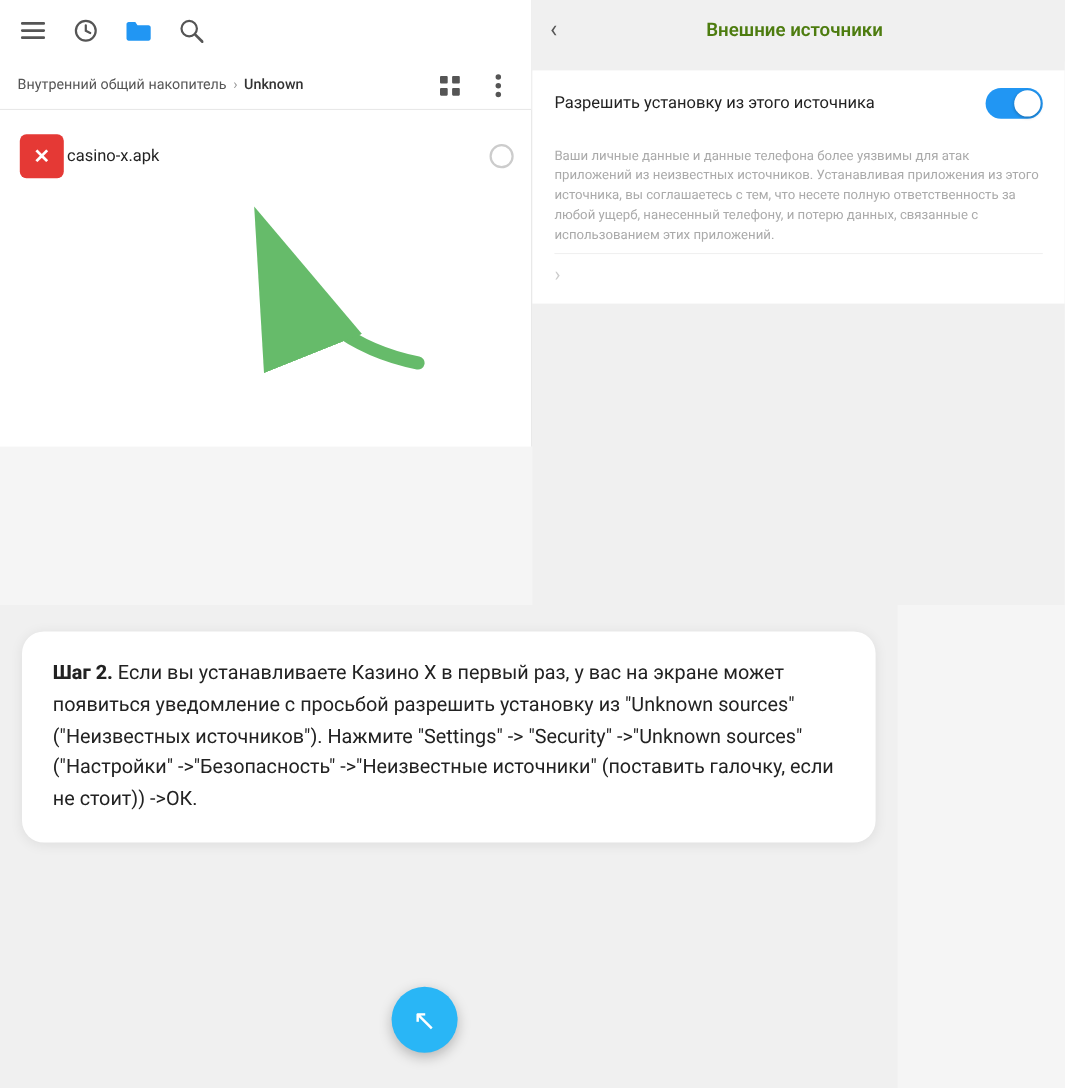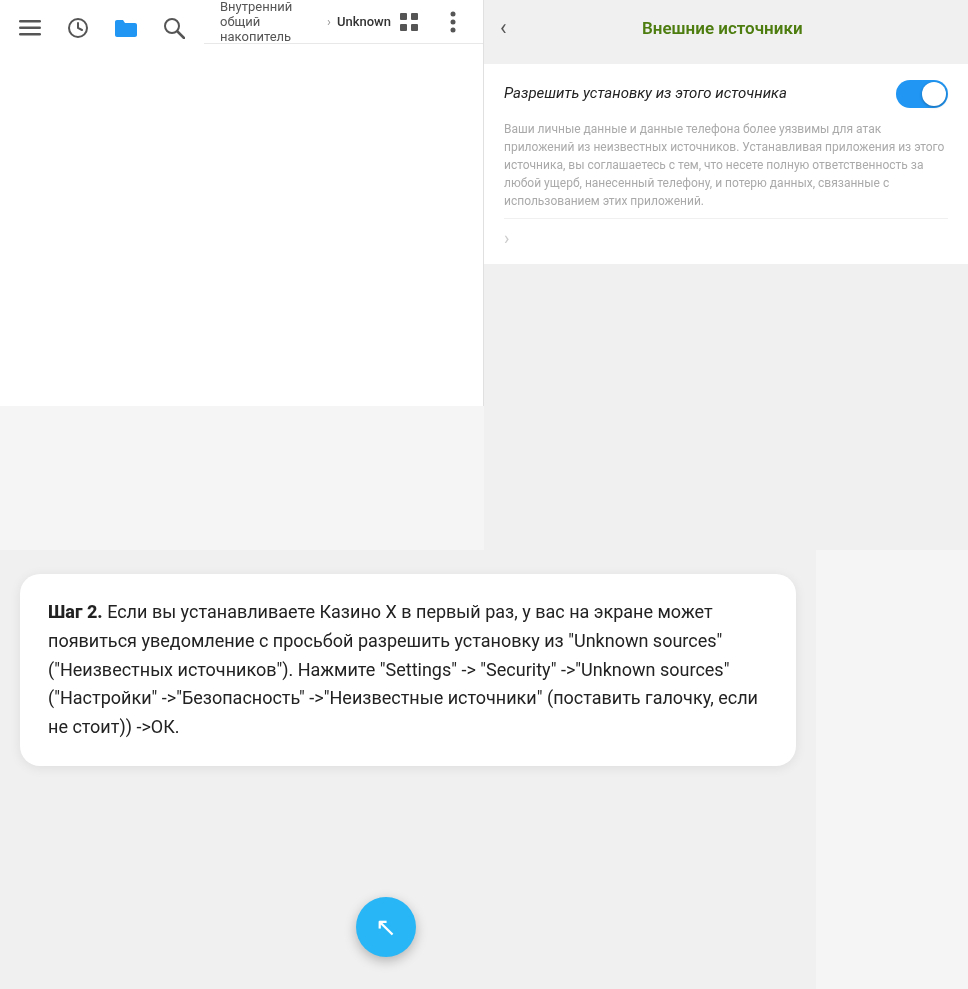--- a/index.html
+++ b/index.html
@@ -20,21 +20,21 @@
       width: 968px;
       height: 550px;
     }
 
     
     .left-panel {
       width: 484px;
       height: 406px;
       background: #ffffff;
       display: flex;
-      flex-direction: row;
+      flex-direction: column;
       border-right: 1px solid #e0e0e0;
     }
 
     .left-header {
       display: flex;
       align-items: center;
       justify-content: space-between;
       padding: 12px 16px;
       height: 56px;
       background: #ffffff;
@@ -193,21 +193,20 @@
       background: white;
       margin: 8px 0 0 0;
       padding: 16px 20px;
     }
 
     .settings-row {
       display: flex;
       align-items: center;
       justify-content: space-between;
       gap: 16px;
-      font-style: italic;
     }
 
     .settings-label {
       font-size: 15px;
       color: #222;
       flex: 1;
       line-height: 1.3;
     }
 
     
@@ -228,21 +227,21 @@
       background: white;
       position: absolute;
       top: 2px;
       right: 2px;
       box-shadow: 0 1px 3px rgba(0,0,0,0.3);
     }
 
     .settings-description {
       font-size: 12px;
       color: #aaa;
-      margin-top: 12px;
+      margin-top: 24px;
       line-height: 1.5;
     }
 
     .settings-row-clickable {
       display: flex;
       align-items: center;
       justify-content: space-between;
       margin-top: 8px;
       padding-top: 8px;
       border-top: 1px solid #f0f0f0;

